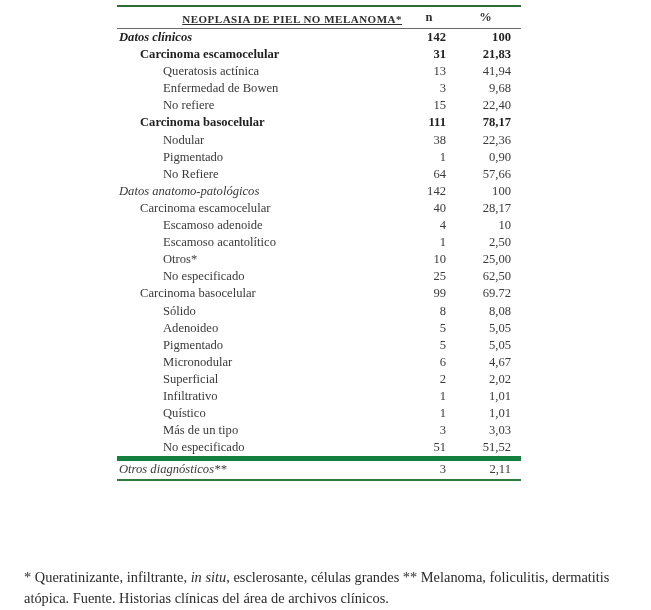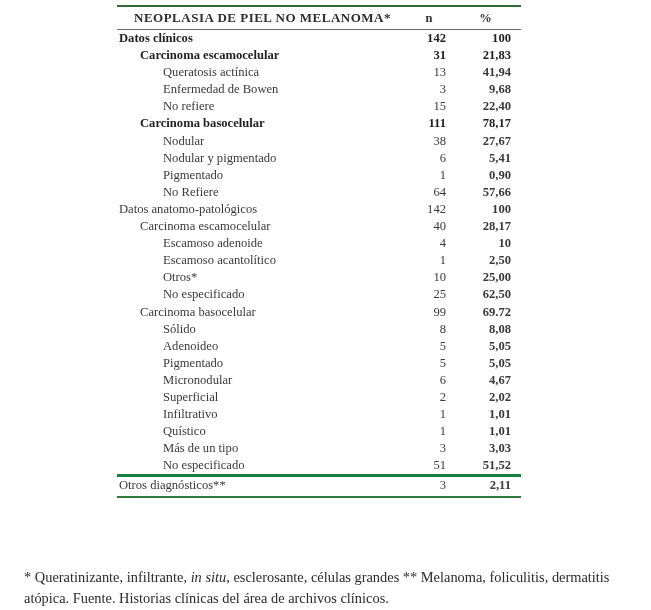--- a/index.html
+++ b/index.html
@@ -46,24 +46,25 @@
 
   thead th {
     font-weight: bold;
     font-size: 12.5px;
     padding: 2px 0 3px 0;
     border-bottom: 1px solid #6a6a6a;
     color: #2e2e2e;
     vertical-align: bottom;
   }
   th.h-label {
-    text-align: center;
+    text-align: right;
     letter-spacing: 0.5px;
-    font-size: 13px;
+    font-size: 11px;
     padding-left: 6px;
+    text-decoration: underline;
   }
   th.h-n, th.h-pct {
     text-align: center;
   }
   th.h-pct { padding-right: 10px; }
   th.h-n   { padding-right: 4px; }
 
   tbody td {
     font-size: 12.6px;
     padding: 0;
@@ -73,30 +74,29 @@
     white-space: nowrap;
   }
   td.v-label { text-align: left; }
   td.v-n {
     text-align: right;
     padding-right: 14px;
   }
   td.v-pct {
     text-align: right;
     padding-right: 10px;
-    font-weight: bold;
   }
 
   tr.bold td { font-weight: bold; color: #1f1f1f; }
 
   tr.sep-above td {
-    border-top: 3px solid #15803d;
-  }
-
-  .ind-0 { padding-left: 2px; }
+    border-top: 5px solid #15803d;
+  }
+
+  .ind-0 { padding-left: 2px; font-style: italic; }
   .ind-1 { padding-left: 23px; }
   .ind-2 { padding-left: 46px; }
 
   #footnote {
     position: absolute;
     left: 24px;
     top: 567px;
     width: 606px;
     font-size: 14.4px;
     line-height: 21px;
@@ -150,26 +150,21 @@
           <td class="v-pct">22,40</td>
         </tr>
         <tr class=" bold">
           <td class="v-label ind-1">Carcinoma basocelular</td>
           <td class="v-n">111</td>
           <td class="v-pct">78,17</td>
         </tr>
         <tr>
           <td class="v-label ind-2">Nodular</td>
           <td class="v-n">38</td>
-          <td class="v-pct">27,67</td>
-        </tr>
-        <tr>
-          <td class="v-label ind-2">Nodular y pigmentado</td>
-          <td class="v-n">6</td>
-          <td class="v-pct">5,41</td>
+          <td class="v-pct">22,36</td>
         </tr>
         <tr>
           <td class="v-label ind-2">Pigmentado</td>
           <td class="v-n">1</td>
           <td class="v-pct">0,90</td>
         </tr>
         <tr>
           <td class="v-label ind-2">No Refiere</td>
           <td class="v-n">64</td>
           <td class="v-pct">57,66</td>

